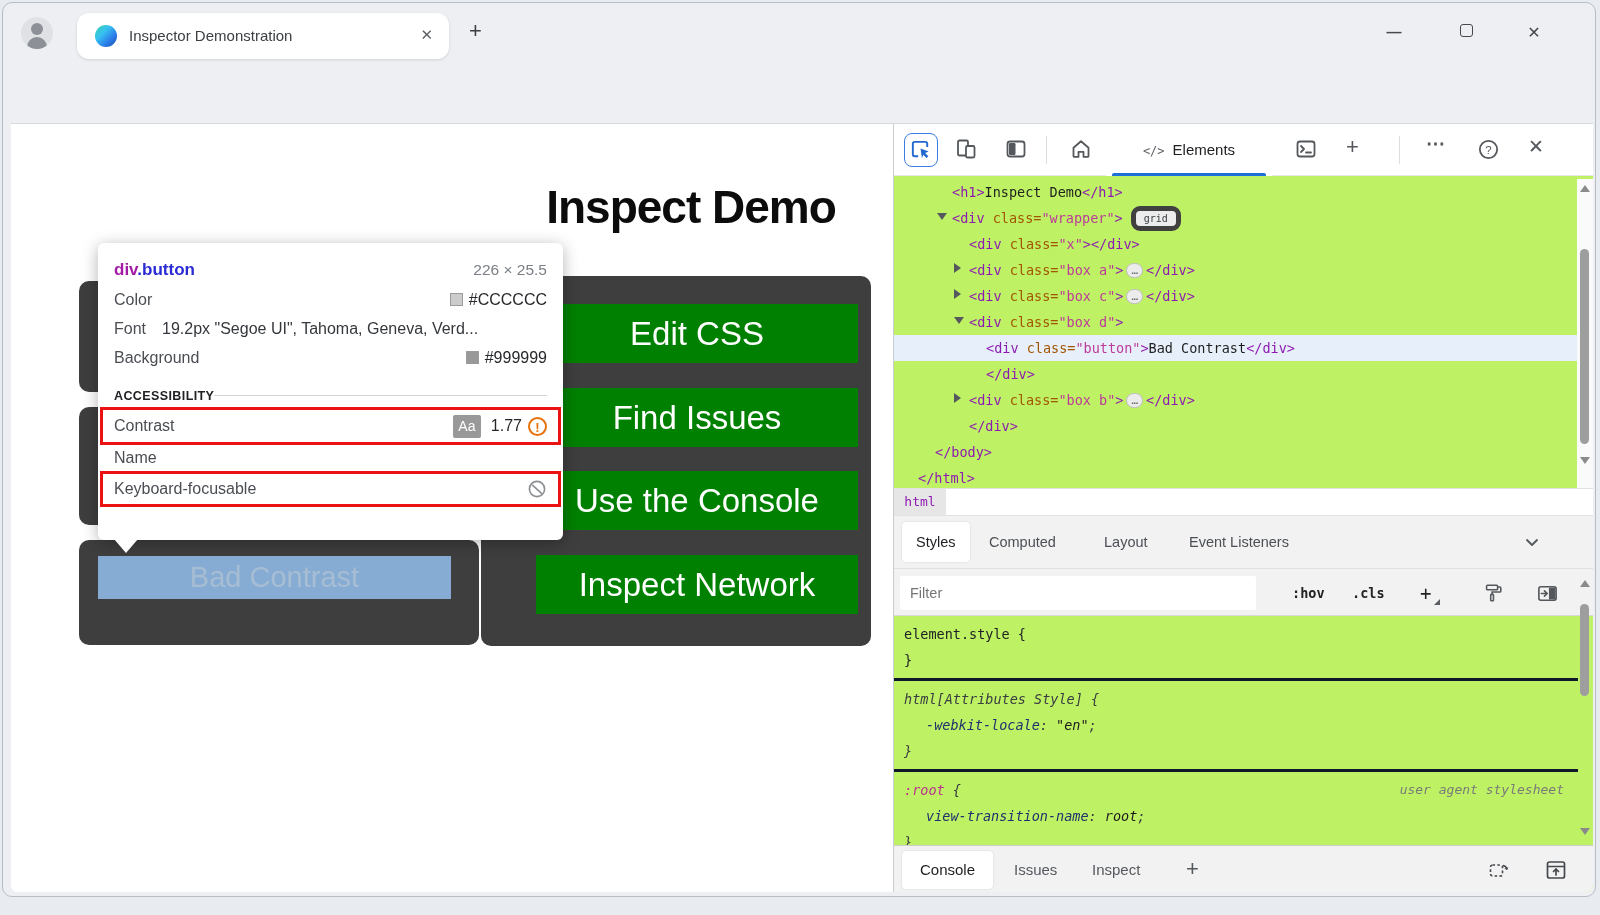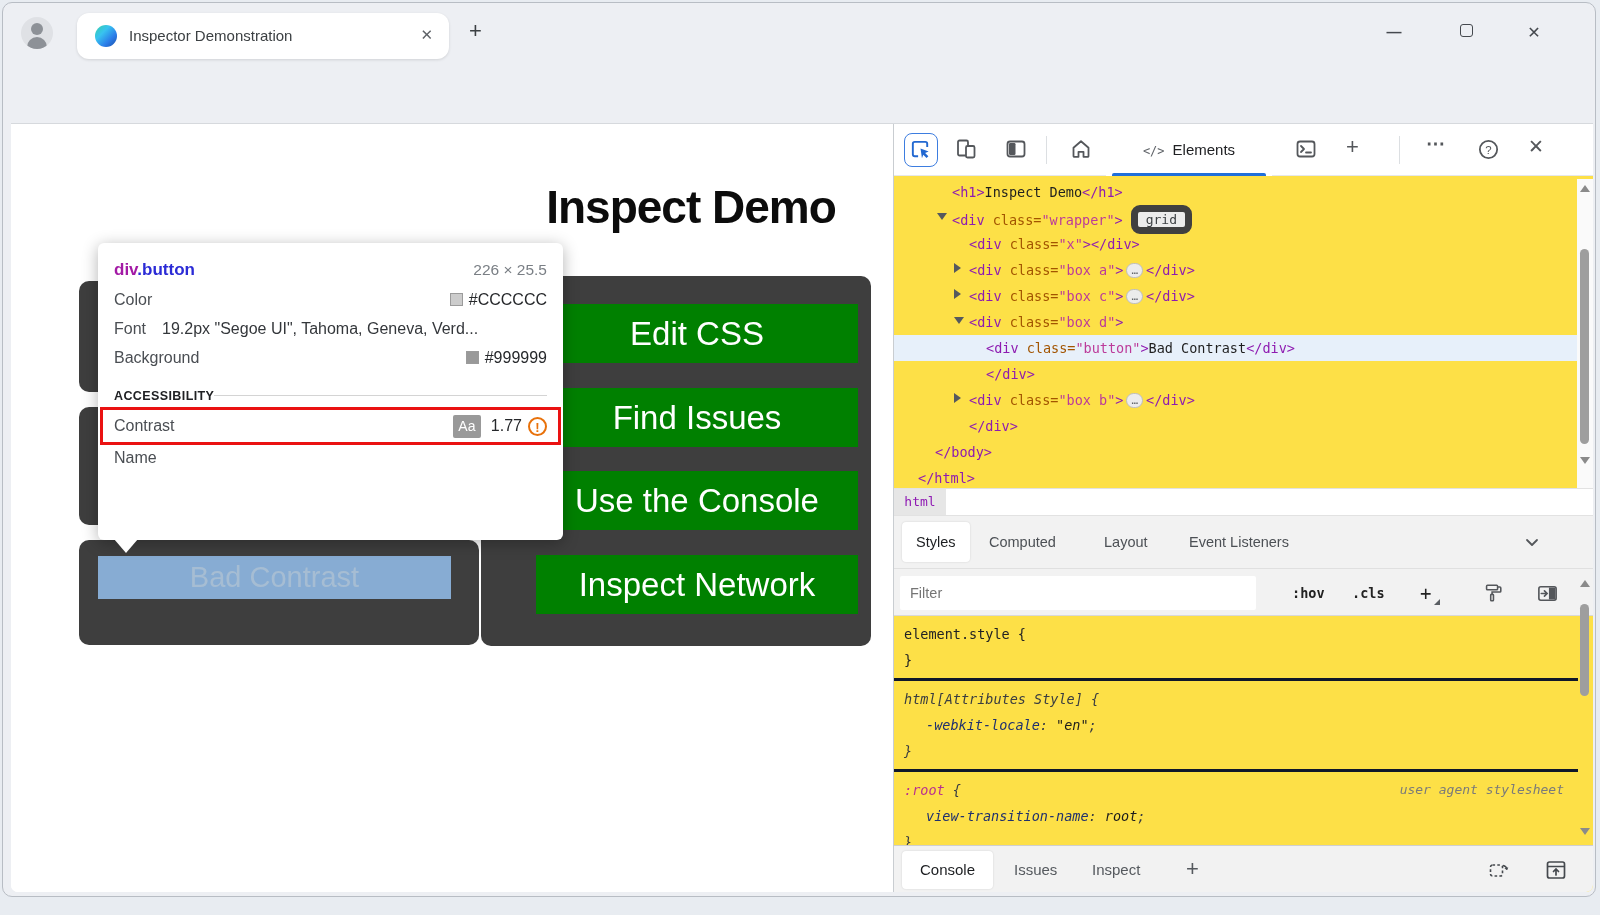--- a/index.html
+++ b/index.html
@@ -63,21 +63,21 @@
   .tt-a11y i{flex:1;border-top:1px solid #d4d4d4;}
   .row-contrast{height:40px;}
   .row-kb{height:38px;}
   .red-frame{position:absolute;left:-14px;right:-14px;top:1px;bottom:1px;border:3px solid #ea1212;pointer-events:none;}
   .aa-chip{display:inline-block;width:28px;height:23px;background:#999;color:#fff;font-size:14px;text-align:center;line-height:23px;border-radius:2px;}
   .warn{display:inline-block;width:19px;height:19px;border:2px solid #e8710a;border-radius:50%;color:#e8710a;font-weight:700;font-size:13px;text-align:center;line-height:18px;}
   .tt-name-row{height:24px;}
   .tt-role-row{height:28px;}
 
   
-  .devtools{position:absolute;left:882px;top:0;width:700px;height:100%;background:#fde047;border-left:1px solid #c9cdd1;font-family:"Liberation Sans",sans-serif;text-decoration:underline;}
+  .devtools{position:absolute;left:882px;top:0;width:700px;height:100%;background:#bef264;border-left:1px solid #c9cdd1;font-family:"Liberation Sans",sans-serif;text-decoration:underline;}
   .dt-toolbar{position:absolute;left:0;top:0;width:100%;height:52px;background:#fff;border-bottom:1px solid #e6e8ea;}
   .dt-ic{position:absolute;top:13px;width:26px;height:26px;color:#54575b;}
   .inspect-btn{position:absolute;left:10px;top:9px;width:34px;height:34px;border:1.5px solid #3d7de0;border-radius:8px;color:#2268d1;}
   .inspect-btn svg{margin:4px;}
   .vsep{position:absolute;top:12px;width:1px;height:28px;background:#dcdfe2;}
   .dt-tab{position:absolute;left:212px;top:0;width:166px;height:52px;background:#fff;text-align:center;}
   .dt-tab .lab{line-height:52px;font-size:15px;color:#202124;}
   .dt-tab .code{font-family:"DejaVu Sans Mono",monospace;font-size:12px;color:#5f6368;margin-right:8px;}
   .dt-tab .under{position:absolute;left:6px;right:6px;bottom:0;height:3px;background:#1f6fdb;border-radius:2px 2px 0 0;}
   .dt-right{color:#54575b;}
@@ -86,21 +86,21 @@
   .tree{position:absolute;left:0;top:52px;width:684px;height:312px;padding-top:3px;font-family:"DejaVu Sans Mono",monospace;font-size:13.5px;overflow:hidden;}
   .tree-line{position:relative;height:26px;line-height:26px;white-space:pre;}
   .tree-line.hl{background:#e7f0fa;}
   .tk-tag{color:#8e1bb1;}
   .tk-attr{color:#a25400;}
   .tk-val{color:#bc3b9a;}
   .tk-text{color:#1f1f1f;}
   .tree-arrow{position:absolute;top:8px;width:0;height:0;}
   .tree-arrow.down{border-left:5.5px solid transparent;border-right:5.5px solid transparent;border-top:7px solid #55595e;}
   .tree-arrow.right{border-top:5.5px solid transparent;border-bottom:5.5px solid transparent;border-left:7px solid #55595e;margin-top:-2px;}
-  .badge{display:inline-block;background:#ececec;border:7px solid #404040;border-radius:9px;font-size:13px;line-height:15px;padding:0 8px;color:#3c4043;margin-left:8px;vertical-align:1px;}
+  .badge{display:inline-block;background:#ececec;border:5px solid #404040;border-radius:9px;font-size:10px;line-height:15px;padding:0 8px;color:#3c4043;margin-left:8px;vertical-align:1px;}
   .pill{display:inline-block;background:#ececec;border:1px solid #bdbdbd;border-radius:8px;font-size:11px;line-height:13px;padding:0 4px;color:#5f6368;margin:0 3px;vertical-align:1px;}
   .sbar{position:absolute;width:16px;background:#fafafa;}
   .sb-arr{position:absolute;left:3px;width:0;height:0;}
   .sb-up{border-left:5px solid transparent;border-right:5px solid transparent;border-bottom:7px solid #8a8a8a;}
   .sb-dn{border-left:5px solid transparent;border-right:5px solid transparent;border-top:7px solid #8a8a8a;}
   .sb-thumb{position:absolute;left:3px;width:9px;background:#9e9e9e;border-radius:5px;}
   .tree-sbar{right:0;top:55px;height:309px;}
 
   
   .crumb{position:absolute;left:0;top:364px;width:100%;height:28px;background:#fff;border-top:1px solid #e2e2e2;border-bottom:1px solid #e2e2e2;}
@@ -270,20 +270,30 @@
           <span class="tt-val">
             <span class="aa-chip">Aa</span>
             <span style="margin-left:4px;">1.77</span>
             <span class="warn">!</span>
           </span>
           <span class="red-frame"></span>
         </div>
         <div class="tt-row tt-name-row">
           <span>Name</span>
         </div>
+        <div class="tt-row row-kb">
+          <span>Keyboard-focusable</span>
+          <span>
+            <svg width="20" height="20" viewBox="0 0 20 20">
+                <circle cx="10" cy="10" r="7.6" fill="none" stroke="#8a8f94" stroke-width="1.6"></circle>
+                <path d="M5.2 5.8 14.8 14.6" stroke="#8a8f94" stroke-width="1.6"></path>
+              </svg>
+          </span>
+          <span class="red-frame"></span>
+        </div>
       </div>
     </div>
 
     <div class="devtools">
 
       <div class="dt-toolbar">
         <span class="inspect-btn">
           <svg width="23" height="23" viewBox="0 0 24 24">
               <path d="M9.5 19H6a2 2 0 0 1-2-2V6a2 2 0 0 1 2-2h11a2 2 0 0 1 2 2v3.5" fill="none" stroke="currentColor" stroke-width="2"></path>
               <path d="M12 11l8.5 3.2-3.7 1.4 3.4 3.4-1.9 1.9-3.4-3.4-1.4 3.7z" fill="currentColor"></path>

